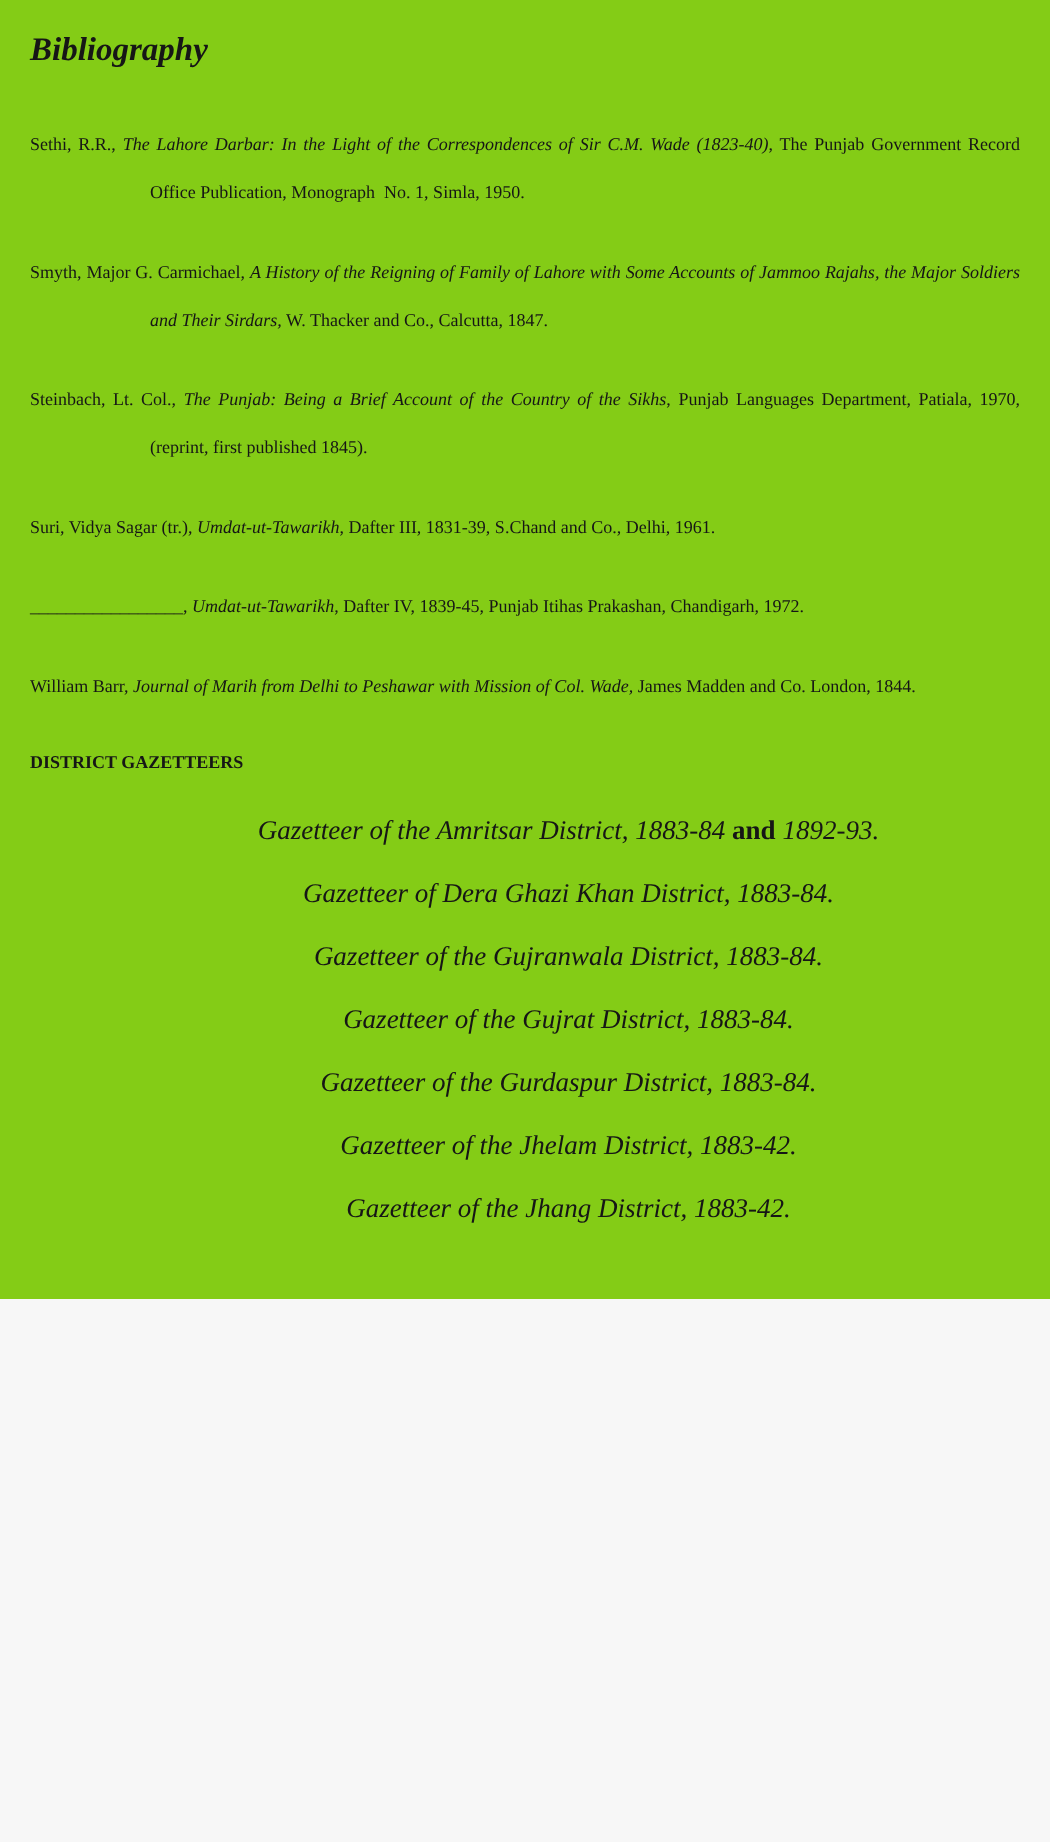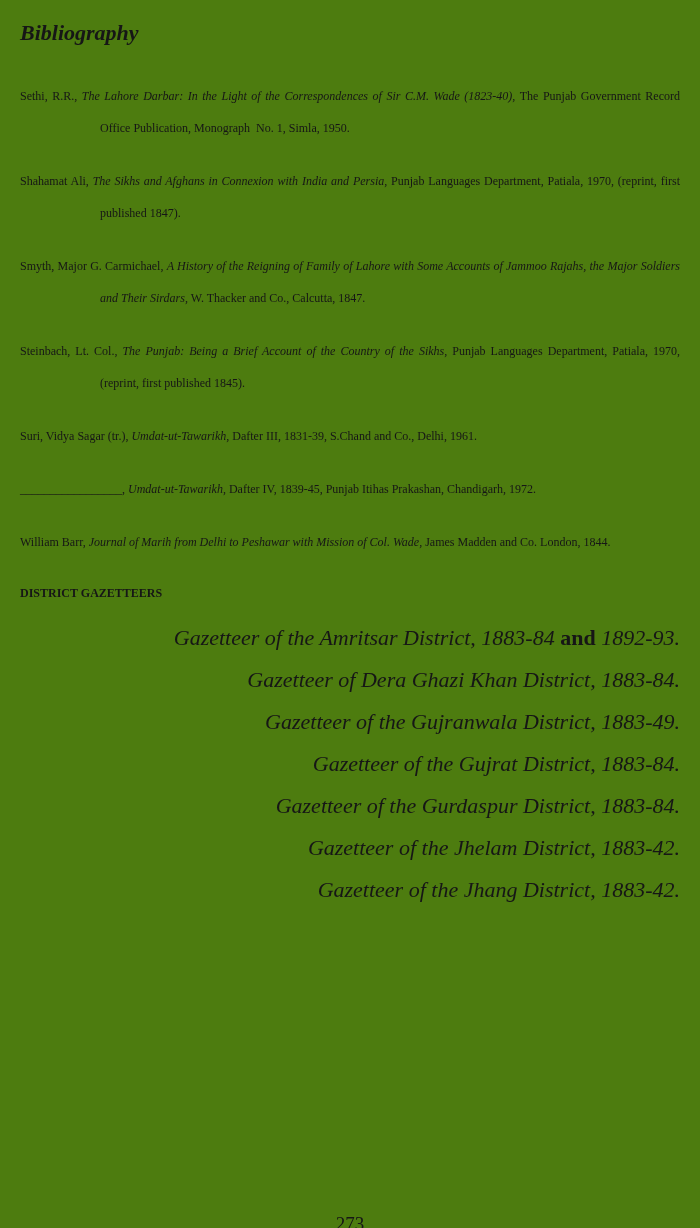--- a/index.html
+++ b/index.html
@@ -3,22 +3,22 @@
 <meta charset="utf-8">
 <style>
   html, body {
     margin: 0;
     padding: 0;
     background: #f7f7f7;
   }
   .page {
     position: relative;
     width: 700px;
-    height: 1228px;
-    background: #4d7c0f;
+    height: 866px;
+    background: #84cc16;
     color: #161616;
     font-family: "Liberation Serif", "DejaVu Serif", serif;
     overflow: hidden;
   }
   .content {
     padding: 20px 20px 0 20px;
   }
   .bib-heading {
     font-size: 22px;
     line-height: 26px;
@@ -34,24 +34,24 @@
     text-indent: -80px;
     margin: 0 0 21px 0;
   }
   .section-heading {
     font-size: 12px;
     line-height: 26px;
     font-weight: bold;
     margin: 22px 0 16px 0;
   }
   .gazetteer-item {
-    font-size: 22px;
+    font-size: 18px;
     line-height: 32px;
     margin: 0 0 10px 58px;
-    text-align: right;
+    text-align: center;
   }
   .seg-r { font-style: normal; font-weight: normal; }
   .seg-i { font-style: italic; font-weight: normal; }
   .seg-b { font-style: normal; font-weight: bold; }
   .page-number {
     position: absolute;
     top: 1213px;
     left: 0;
     right: 0;
     text-align: center;
@@ -62,40 +62,39 @@
 </head>
 <body>
 
 <div class="page">
   <div class="content">
 
     <h1 class="bib-heading">Bibliography</h1>
 
     <p class="entry"><span class="seg-r">Sethi, R.R., </span><span class="seg-i">The Lahore Darbar: In the Light of the Correspondences of Sir C.M. Wade (1823-40)</span><span class="seg-r">, The Punjab Government Record Office Publication, Monograph&nbsp; No. 1, Simla, 1950.</span></p>
 
-    <p class="entry"><span class="seg-r">Shahamat Ali, </span><span class="seg-i">The Sikhs and Afghans in Connexion with India and Persia</span><span class="seg-r">, Punjab Languages Department, Patiala, 1970, (reprint, first published 1847).</span></p>
 
     <p class="entry"><span class="seg-r">Smyth, Major G. Carmichael, </span><span class="seg-i">A History of the Reigning of Family of Lahore with Some Accounts of Jammoo Rajahs, the Major Soldiers and Their Sirdars,</span><span class="seg-r"> W. Thacker and Co., Calcutta, 1847.</span></p>
 
     <p class="entry"><span class="seg-r">Steinbach, Lt. Col., </span><span class="seg-i">The Punjab: Being a Brief Account of the Country of the Sikhs</span><span class="seg-r">, Punjab Languages Department, Patiala, 1970, (reprint, first published 1845).</span></p>
 
     <p class="entry"><span class="seg-r">Suri, Vidya Sagar (tr.), </span><span class="seg-i">Umdat-ut-Tawarikh</span><span class="seg-r">, Dafter III, 1831-39, S.Chand and Co., Delhi, 1961.</span></p>
 
     <p class="entry"><span class="seg-r">_________________</span><span class="seg-r">, </span><span class="seg-i">Umdat-ut-Tawarikh</span><span class="seg-r">, Dafter IV, 1839-45, Punjab Itihas Prakashan, Chandigarh, 1972.</span></p>
 
 
     <p class="entry"><span class="seg-r">William Barr, </span><span class="seg-i">Journal of Marih from Delhi to Peshawar with Mission of Col. Wade,</span><span class="seg-r"> James Madden and Co. London, 1844.</span></p>
 
     <h2 class="section-heading">DISTRICT GAZETTEERS</h2>
 
     <p class="gazetteer-item"><span class="seg-i">Gazetteer of the Amritsar District, 1883-84</span><span class="seg-b"> and </span><span class="seg-i">1892-93.</span></p>
 
     <p class="gazetteer-item"><span class="seg-i">Gazetteer of Dera Ghazi Khan District, 1883-84.</span></p>
 
-    <p class="gazetteer-item"><span class="seg-i">Gazetteer of the Gujranwala District, 1883-49.</span></p>
+    <p class="gazetteer-item"><span class="seg-i">Gazetteer of the Gujranwala District, 1883-84.</span></p>
 
     <p class="gazetteer-item"><span class="seg-i">Gazetteer of the Gujrat District, 1883-84.</span></p>
 
     <p class="gazetteer-item"><span class="seg-i">Gazetteer of the Gurdaspur District, 1883-84.</span></p>
 
     <p class="gazetteer-item"><span class="seg-i">Gazetteer of the Jhelam District, 1883-42.</span></p>
 
     <p class="gazetteer-item"><span class="seg-i">Gazetteer of the Jhang District, 1883-42.</span></p>
 
   </div>

